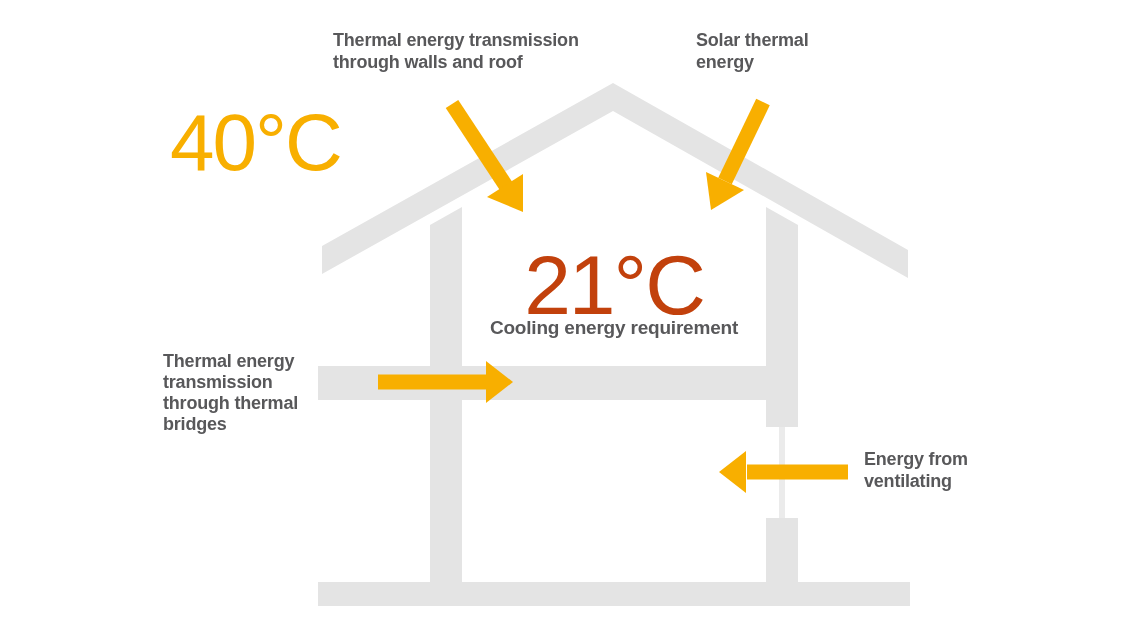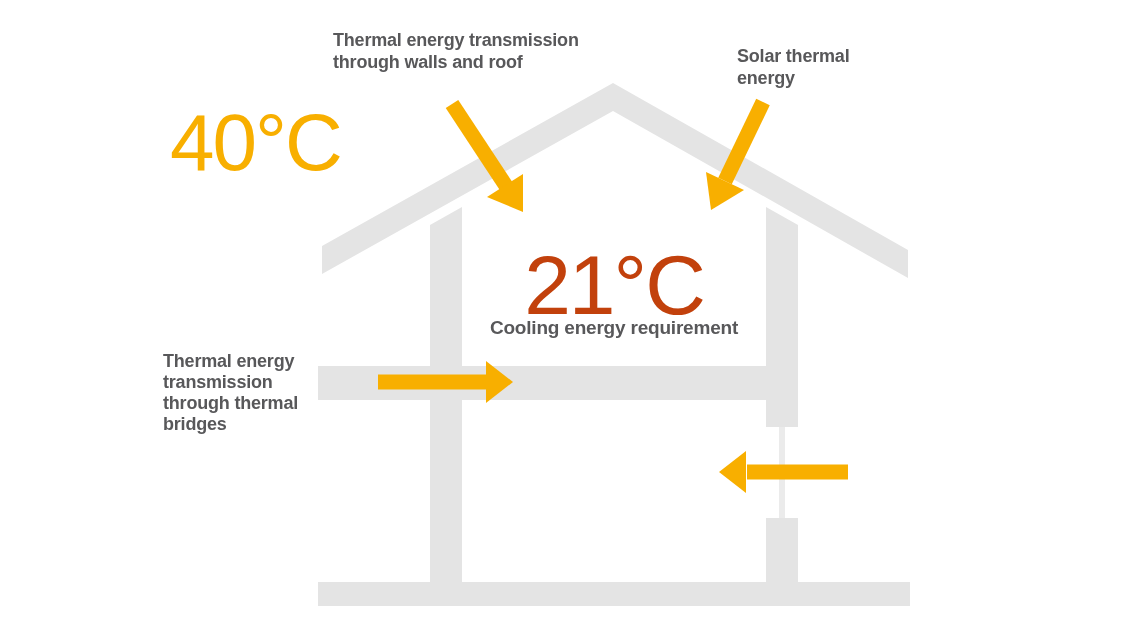--- a/index.html
+++ b/index.html
@@ -95,28 +95,30 @@
       <g>
         <line x1="848" y1="472" x2="747" y2="472" stroke-width="15" stroke="#F8AF00"></line>
         <polygon points="719,472 746,451 746,493" fill="#F8AF00"></polygon>
       </g>
     </g>
   </svg>
 
   <div class="lbl" style="left:333px; top:29px;">Thermal energy transmission
 through walls and roof</div>
 
-  <div class="lbl" style="left:737px; top:29px;margin-top:16px;">Solar thermal
+  <div class="lbl" style="left:696px; top:29px;">Solar thermal
 energy</div>
 
   <div class="temp temp-outside">40°C</div>
 
   <div class="temp temp-inside">21°C</div>
 
   <div class="cooling">Cooling energy requirement</div>
 
   <div class="lbl lbl-bridges" style="left:163px; top:351px;">Thermal energy
 transmission
 through thermal
 bridges</div>
 
+  <div class="lbl" style="left:864px; top:448px;">Energy from
+ventilating</div>
 
 </div>
 
 </body></html>

